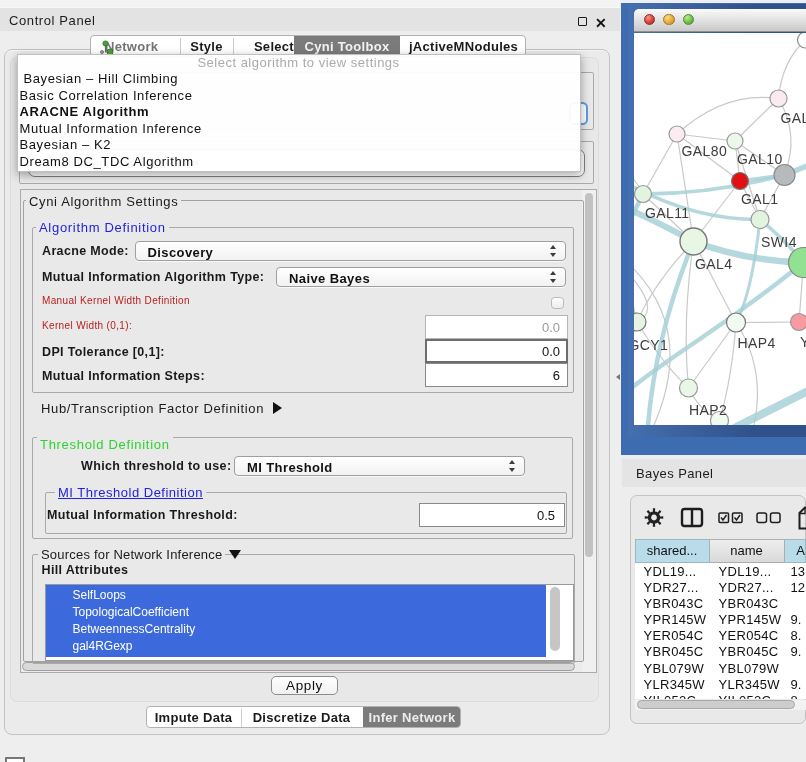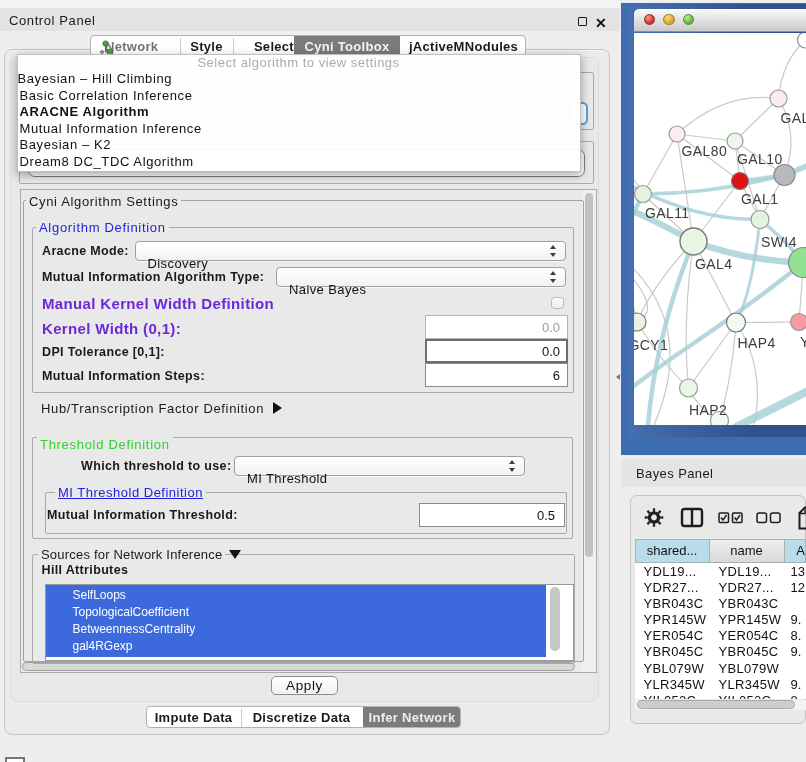--- a/index.html
+++ b/index.html
@@ -2,25 +2,25 @@
 <html><head>
 <meta charset="utf-8">
 <style>
   * { margin:0; padding:0; box-sizing:border-box; }
   html,body { width:806px; height:762px; overflow:hidden; }
   body { font-family:"Liberation Sans", sans-serif; background:#ededed; position:relative; }
   .abs { position:absolute; }
   .grouptitle { position:absolute; font-size:13px; letter-spacing:0.45px; background:#e9e9e9; padding:0 3px; white-space:nowrap; }
   .gbox { position:absolute; border:1px solid #a9a9a9; border-radius:2px; }
   .blbl { position:absolute; font-size:12.5px; letter-spacing:0.35px; font-weight:bold; color:#1a1a1a; white-space:nowrap; }
-  .glbl { position:absolute; font-size:15px; letter-spacing:0.35px; font-weight:bold; color:#6d28d9; white-space:nowrap; }
+  .glbl { position:absolute; font-size:10px; letter-spacing:0.35px; font-weight:normal; color:#b91c1c; white-space:nowrap; }
   .combo { position:absolute; border:1px solid #9f9f9f; border-radius:4px;
            background:linear-gradient(#ffffff,#f2f2f2); box-shadow:0 1px 0 rgba(255,255,255,.7);
            font-size:13px; color:#111; }
-  .combo .ctext { position:absolute; left:12px; top:14px; letter-spacing:0.4px; }
+  .combo .ctext { position:absolute; left:12px; top:3px; letter-spacing:0.4px;font-weight:bold; }
   .stepper { position:absolute; right:7px; top:0; bottom:0; width:10px; }
   .stepper:before { content:""; position:absolute; left:2px; top:3px;
       border-left:3.2px solid transparent; border-right:3.2px solid transparent; border-bottom:4.5px solid #3c3c3c; }
   .stepper:after { content:""; position:absolute; left:2px; bottom:3px;
       border-left:3.2px solid transparent; border-right:3.2px solid transparent; border-top:4.5px solid #3c3c3c; }
   .tfield { position:absolute; background:#fff; font-size:13px; text-align:right; }
 </style>
 </head>
 <body>
 
@@ -115,21 +115,21 @@
 <div class="abs" style="left:44.5px;top:583.5px;width:529px;height:77px;background:#fff;border:1px solid #999;"></div>
 <div class="abs" style="left:45.5px;top:585px;width:500px;height:71.5px;background:#3c6add;"></div>
 <div class="abs" style="left:48.5px;top:586.5px;font-size:12px;color:#fff;line-height:17.1px;white-space:pre;margin-left:24px;">SelfLoops
 TopologicalCoefficient
 BetweennessCentrality
 gal4RGexp</div>
 <div class="abs" style="left:550px;top:587px;width:10px;height:64px;background:#c6c6c6;border-radius:5px;"></div>
 
 <div class="abs" style="left:16.5px;top:53.5px;width:564px;height:118px;background:rgba(255,255,255,0.95);border:1px solid #c0c0c0;box-shadow:0 3px 9px rgba(0,0,0,0.35);z-index:30;">
   <div style="height:16.5px;font-size:13px;letter-spacing:0.5px;color:#ababab;text-align:center;line-height:16px;">Select algorithm to view settings</div>
-  <div style="height:16.5px;font-size:13px;letter-spacing:0.6px;color:#111;line-height:16px;padding-left:0;">Bayesian – Hill Climbing</div>
+  <div style="height:16.5px;font-size:13px;letter-spacing:0.6px;color:#111;line-height:16px;padding-left:6px;">Bayesian – Hill Climbing</div>
   <div style="height:16.5px;font-size:13px;letter-spacing:0.6px;color:#111;line-height:16px;padding-left:2px;">Basic Correlation Inference</div>
   <div style="height:16.5px;font-size:13px;letter-spacing:0.6px;color:#111;line-height:16px;padding-left:2px;font-weight:bold;">ARACNE Algorithm</div>
   <div style="height:16.5px;font-size:13px;letter-spacing:0.6px;color:#111;line-height:16px;padding-left:2px;">Mutual Information Inference</div>
   <div style="height:16.5px;font-size:13px;letter-spacing:0.6px;color:#111;line-height:16px;padding-left:2px;">Bayesian – K2</div>
   <div style="height:16.5px;font-size:13px;letter-spacing:0.6px;color:#111;line-height:16px;padding-left:2px;">Dream8 DC_TDC Algorithm</div>
 </div>
 
 <div class="abs" style="left:271px;top:675.5px;width:67px;height:19px;background:linear-gradient(#ffffff,#f1f1f1);border:1.5px solid #8d8d8d;border-radius:5px;font-size:13.5px;letter-spacing:0.6px;color:#111;text-align:center;line-height:17px;">Apply</div>
 
 <div class="abs" style="left:145.5px;top:705.5px;width:315px;height:22px;background:#fff;border:1px solid #b2b2b2;border-radius:4px;overflow:hidden;">

